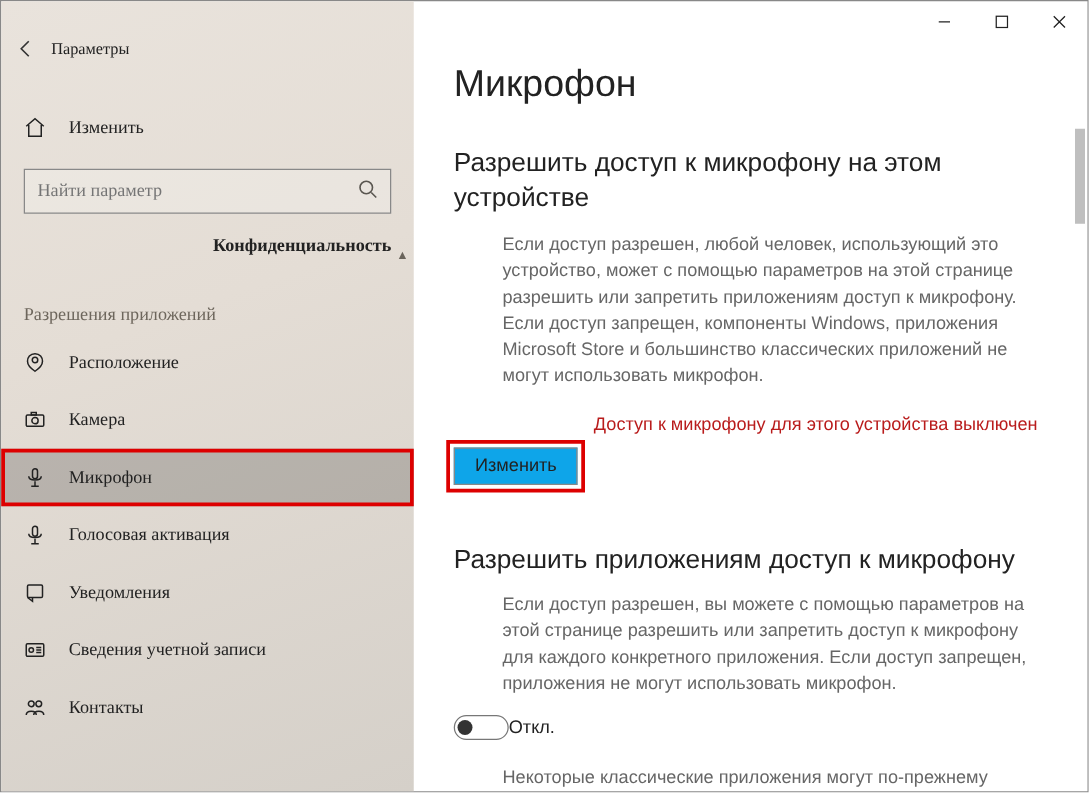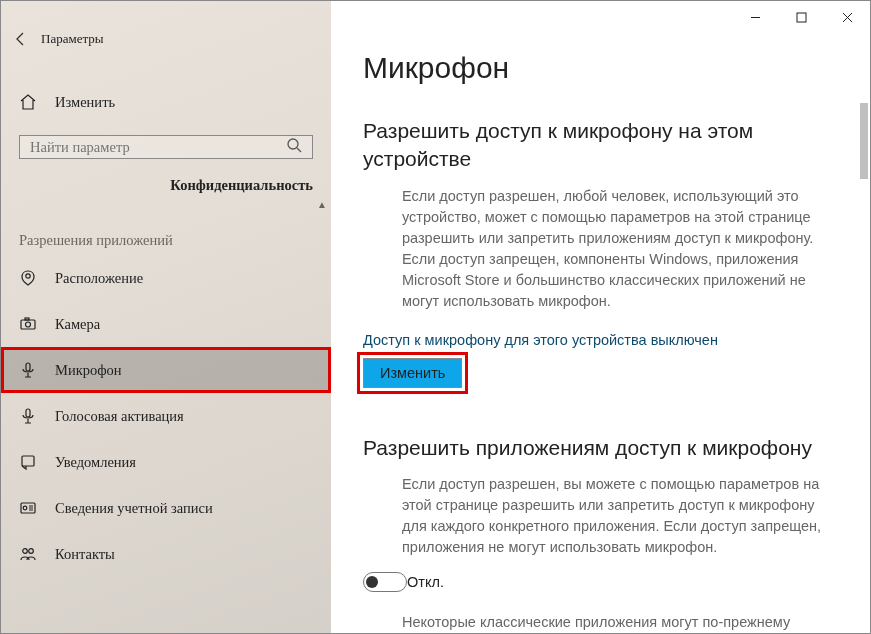--- a/index.html
+++ b/index.html
@@ -20,21 +20,21 @@
   font-family: Liberation Serif, serif;
 }
 .title-row { display: flex; align-items: center; height: 40px; }
 .back-btn { width: 40px; height: 40px; display: flex; align-items: center; justify-content: center; }
 .back-btn svg { width: 16px; height: 16px; stroke: #333; stroke-width: 1.3; fill: none; }
 .window-title { font-size: 13px; color: #222; }
 .home-row { display: flex; align-items: center; height: 40px; padding: 0 0 0 18px; margin-top: 20px; }
 .home-row .lbl { margin-left: 18px; font-size: 14.5px; color: #222; }
 .search-box {
   margin: 10px 18px 0 18px;
-  height: 24px;
+  height: 36px;
   border: 1px solid #888;
   background: rgba(255,255,255,0.22);
   display: flex; align-items: center; justify-content: space-between;
   padding: 0 10px;
 }
 .search-box input {
   border: none; background: transparent; outline: none;
   font-size: 14.5px; color: #7a7368; width: 100%;
   font-family: inherit;
 }
@@ -63,21 +63,21 @@
   width: 14px; height: 14px; color:#6a645b; font-size: 10px; text-align: center;
 }
 
 .content {
   flex: 1; padding: 50px 40px 0 32px;
   position: relative; overflow: hidden;
 }
 .content h1 { font-size: 30px; font-weight: 400; color: #222; margin-bottom: 32px; }
 .content h2 { font-size: 21px; font-weight: 400; color: #222; margin-bottom: 12px; line-height: 1.35; }
 .content p { font-size: 14.5px; color: #666; line-height: 1.45; margin-bottom: 14px; max-width: 480px; margin-left: 39px; }
-.status-text { font-size: 14.5px; color: #0c4a6e; margin-top: 20px; margin-bottom: 10px; }
+.status-text { font-size: 14.5px; color: #b91c1c; margin-top: 20px; margin-bottom: 10px; text-align: right; }
 .change-btn {
   display: inline-block;
   border: 1px solid #888;
   background: #0ea5e9;
   padding: 6px 16px;
   font-size: 14.5px; color: #222;
   font-family: inherit;
   outline: 3px solid #d00;
   outline-offset: 3px;
 }

